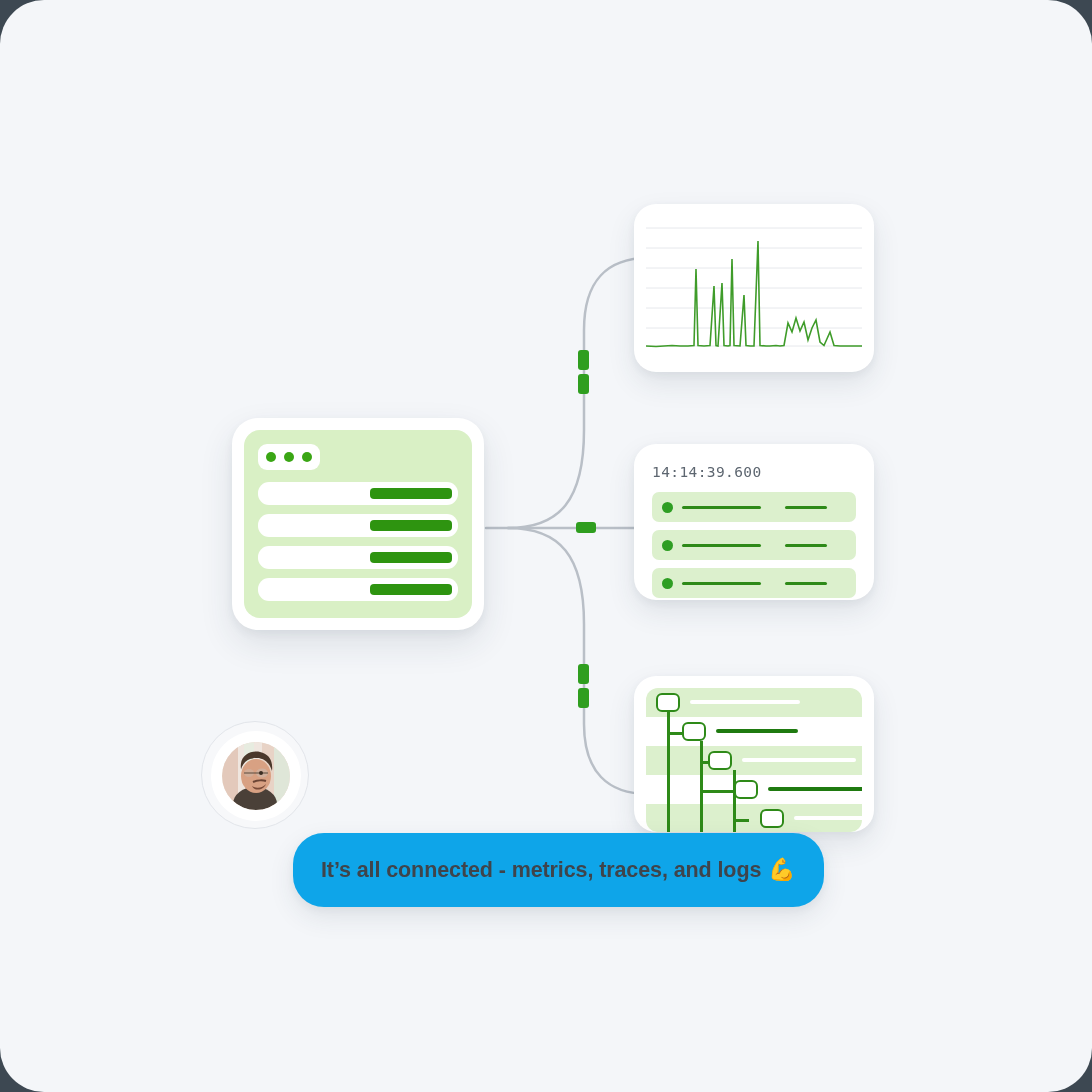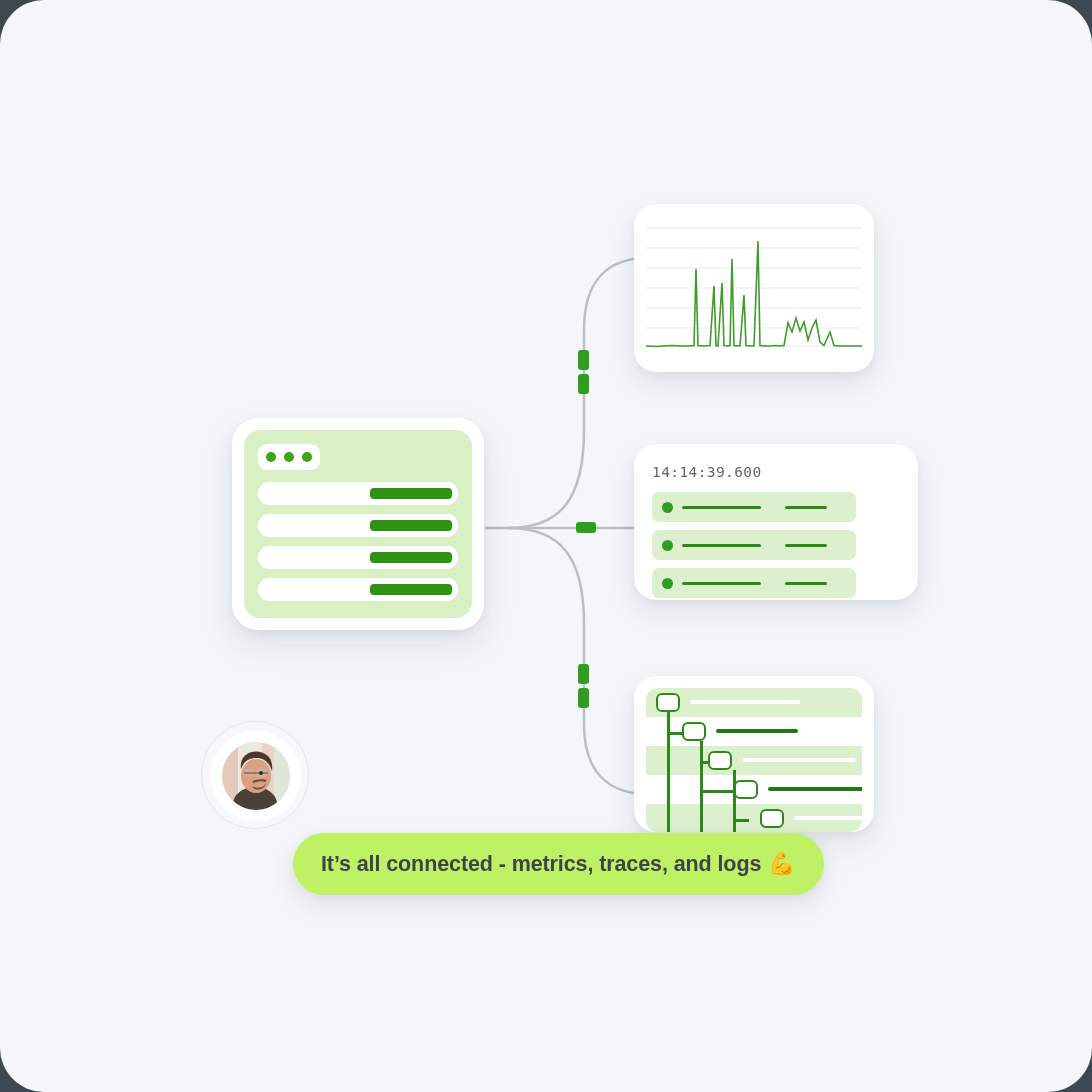--- a/index.html
+++ b/index.html
@@ -61,21 +61,21 @@
     height: 144px;
     overflow: hidden;
     border-radius: 10px;
   }
   .metrics-plot svg { display: block; }
 
   
   #logs-card {
     left: 634px;
     top: 444px;
-    width: 284px;
+    width: 240px;
     height: 156px;
     padding: 0;
   }
   .logs-time {
     position: absolute;
     left: 18px;
     top: 20px;
     font-family: "DejaVu Sans Mono", "Liberation Mono", monospace;
     font-size: 14.5px;
     letter-spacing: 0.4px;
@@ -270,25 +270,25 @@
     overflow: hidden;
     background: #e8d9cd;
   }
   .avatar-photo svg { display: block; }
 
   
   #caption-pill {
     position: absolute;
     left: 293px;
     top: 833px;
-    height: 62px;
-    padding: 0 28px;
+    height: 50px;
+    padding: 12px 28px;
     display: flex;
     align-items: center;
-    background: #bef264;
+    background: #0ea5e9;
     border-radius: 31px;
     box-shadow: 0 10px 26px rgba(40, 55, 75, 0.10),
                 0 3px 8px rgba(40, 55, 75, 0.05);
   }
   #caption-text {
     font-size: 21.5px;
     font-weight: bold;
     color: #3f444b;
     white-space: nowrap;
     letter-spacing: -0.1px;

